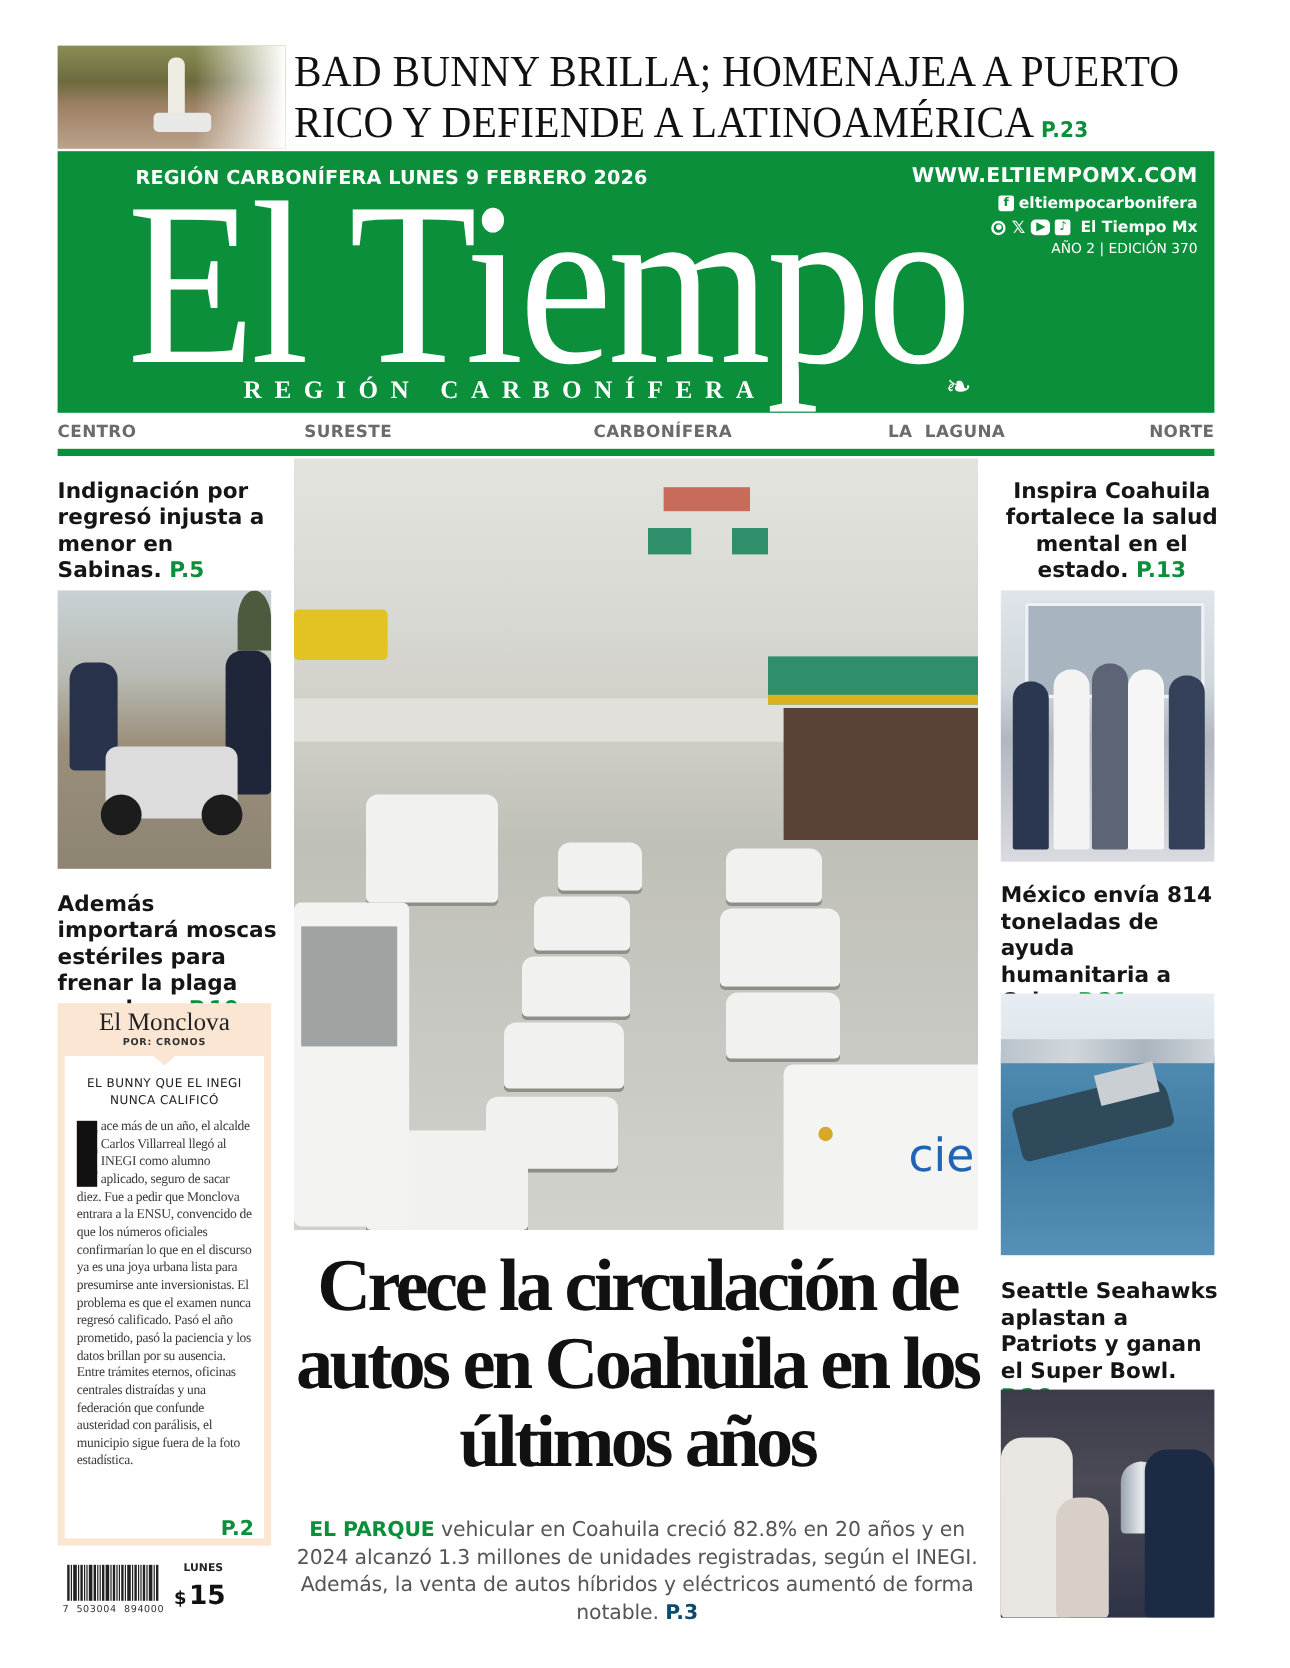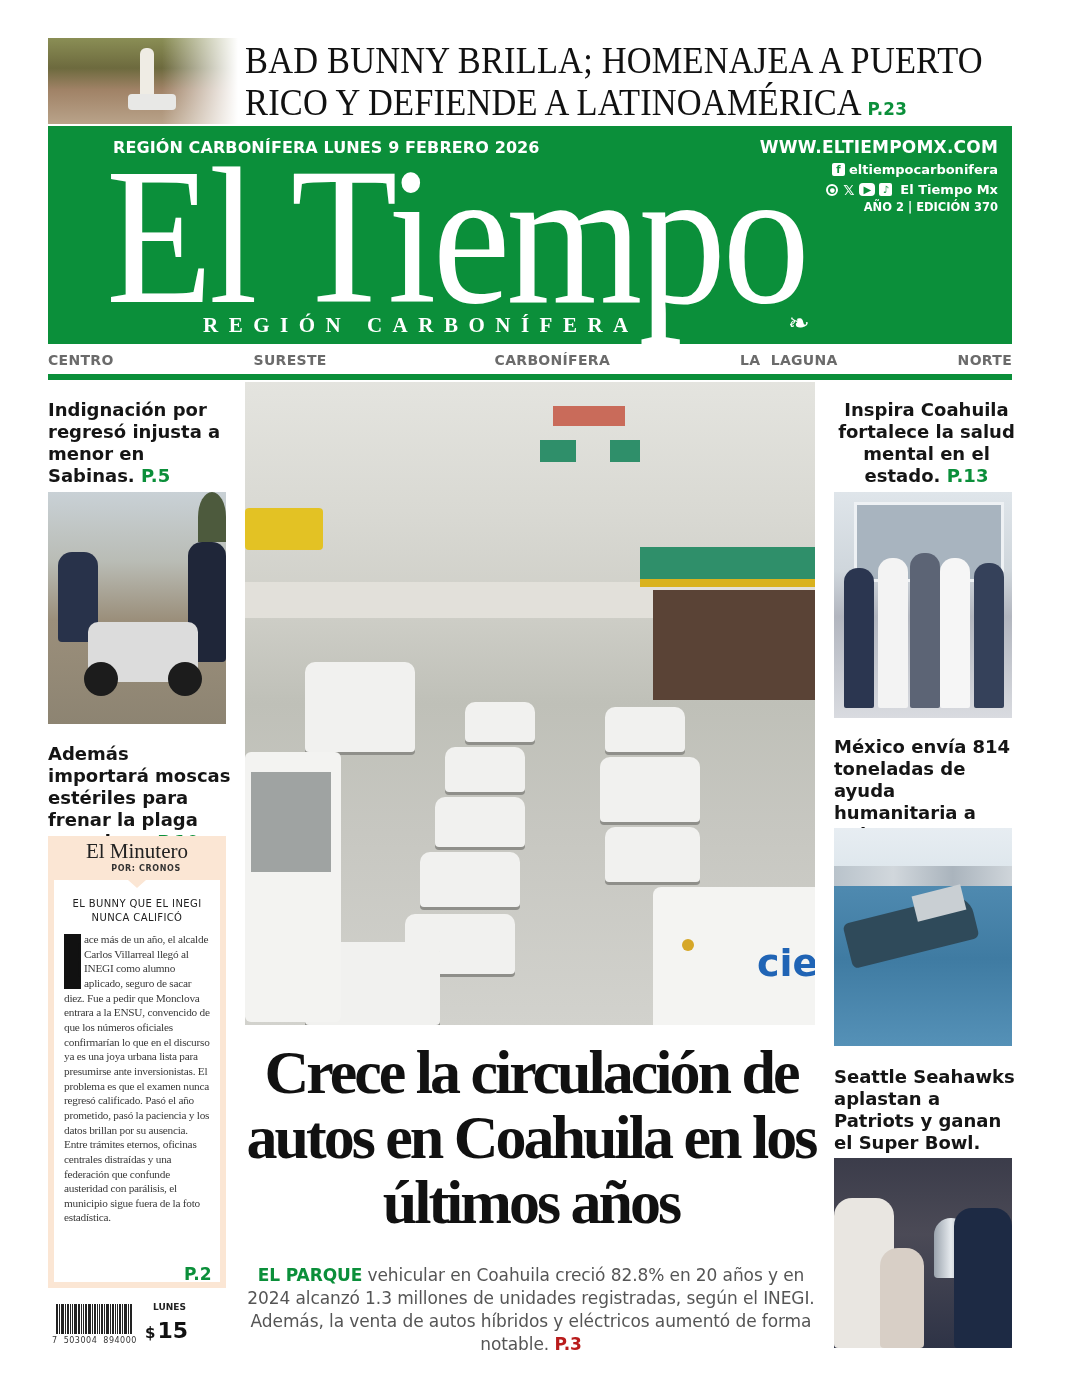--- a/index.html
+++ b/index.html
@@ -22,21 +22,21 @@
   .logo{left:106px;top:140px;color:#fff;font-family:"Liberation Serif",serif;font-size:194px;line-height:194px;letter-spacing:-4px;transform:scaleX(0.9);transform-origin:left top;white-space:nowrap;}
   .logo-sub{left:203px;top:313px;color:#fff;font-family:"Liberation Serif",serif;font-weight:bold;font-size:21px;letter-spacing:10.5px;white-space:nowrap;}
   .logo-mark{left:788px;top:308px;color:#fff;font-size:26px;font-weight:bold;}
   .mast-right{left:748px;top:137px;width:250px;color:#fff;text-align:right;}
   .mast-right .url{font-weight:bold;font-size:17px;letter-spacing:0.2px;}
   .mast-right .row{font-weight:bold;font-size:13px;margin-top:5px;display:flex;justify-content:flex-end;align-items:center;gap:4px;}
   .sicon{display:inline-flex;align-items:center;justify-content:center;width:13px;height:13px;background:#fff;color:#0b8f3a;font-size:10px;font-weight:bold;border-radius:2px;line-height:1;}
   .sicon.round{border-radius:50%;background:transparent;border:2px solid #fff;color:#fff;width:12px;height:12px;font-size:6px;}
   .sicon.x{background:transparent;color:#fff;font-size:14px;}
   .sicon.yt{width:16px;border-radius:4px;}
-  .mast-right .edition{font-weight:bold;font-size:11.5px;margin-top:3px;}
+  .mast-right .edition{font-weight:normal;font-size:11.5px;margin-top:3px;}
 
   
   .nav{left:48px;top:348px;width:964px;height:24px;display:flex;justify-content:space-between;align-items:center;color:#6b6b6b;font-weight:bold;font-size:14px;letter-spacing:0.3px;}
   .nav-rule{left:48px;top:374px;width:964px;height:6px;background:#0b8f3a;}
 
   
   .story-h{font-weight:bold;font-size:18px;line-height:22px;color:#151515;}
   .story-h .pg{color:#0b8f3a;}
 
   .photo{overflow:hidden;}
@@ -46,21 +46,21 @@
   .left-photo .p2{position:absolute;left:140px;top:50px;width:38px;height:120px;background:#1f2639;border-radius:14px 14px 4px 4px;}
   .left-photo .atv{position:absolute;left:40px;top:130px;width:110px;height:60px;background:#dcdcdc;border-radius:10px;}
   .left-photo .w1,.left-photo .w2{position:absolute;top:170px;width:34px;height:34px;background:#1c1c1c;border-radius:50%;}
   .left-photo .w1{left:36px;} .left-photo .w2{left:120px;}
   .left-photo .tree{position:absolute;left:150px;top:0;width:28px;height:50px;background:#4d5a3d;border-radius:50% 50% 0 0;}
 
   
   .minu{left:48px;top:836px;width:178px;height:452px;background:#fbe6d4;}
   .minu-inner{left:54px;top:880px;width:166px;height:402px;background:#fff;}
   .minu-title{left:48px;top:839px;width:178px;text-align:center;font-family:"Liberation Serif",serif;font-size:21px;color:#222;}
-  .minu-by{left:48px;top:864px;width:196px;text-align:center;font-weight:bold;font-size:8px;letter-spacing:0.6px;color:#333;}
+  .minu-by{left:48px;top:864px;width:178px;text-align:center;font-weight:bold;font-size:8px;letter-spacing:0.6px;color:#333;}
   .minu-notch{left:128px;top:880px;width:0;height:0;border-left:9px solid transparent;border-right:9px solid transparent;border-top:8px solid #fbe6d4;}
   .minu-kicker{left:56px;top:897px;width:162px;text-align:center;font-size:10px;line-height:14px;letter-spacing:0.4px;color:#222;}
   .minu-body{left:64px;top:932px;width:148px;font-family:"Liberation Serif",serif;font-size:11.3px;line-height:14.65px;color:#3a3a3a;letter-spacing:-0.25px;}
   .dropcap{float:left;font-family:"Liberation Serif",serif;font-weight:bold;font-size:56px;line-height:52px;height:55px;margin:2px 3px 0 0;background:#111;color:#111;width:17px;overflow:hidden;}
   .minu-pg{left:184px;top:1264px;font-weight:bold;font-size:17px;color:#0b8f3a;}
 
   
   .barcode{left:56px;top:1304px;width:84px;height:34px;display:flex;align-items:flex-start;gap:1px;}
   .barcode i{display:block;background:#222;height:30px;}
   .bar-num{left:52px;top:1336px;font-size:8px;color:#333;letter-spacing:0.5px;}
@@ -75,27 +75,27 @@
   .lead-photo .signs{position:absolute;left:395px;top:165px;width:175px;height:40px;background:#2f8f6a;border-bottom:8px solid #d9b21e;}
   .lead-photo .sign2{position:absolute;left:295px;top:58px;width:36px;height:22px;background:#2f8f6a;}
   .lead-photo .sign3{position:absolute;left:365px;top:58px;width:30px;height:22px;background:#2f8f6a;}
   .lead-photo .billboard{position:absolute;left:308px;top:24px;width:72px;height:20px;background:#c96b5a;}
   .lead-photo .bus{position:absolute;left:0;top:126px;width:78px;height:42px;background:#e3c224;border-radius:4px;}
   .lead-photo .tunnel{position:absolute;left:408px;top:208px;width:162px;height:110px;background:#5a4336;}
   .lead-photo .car{position:absolute;background:#f1f1ef;border-radius:10px 10px 4px 4px;box-shadow:0 3px 0 #8f8f8a;}
   .lead-photo .van{position:absolute;left:0;top:370px;width:96px;height:270px;background:#f3f3f1;border-radius:6px;}
   .lead-photo .van .win{position:absolute;left:6px;top:20px;width:80px;height:100px;background:#9fa3a2;}
   .lead-photo .truck{position:absolute;left:408px;top:505px;width:162px;height:138px;background:#f4f4f2;border-radius:8px 0 0 0;}
-  .lead-photo .truck .brand{position:absolute;left:104px;top:54px;font-weight:bold;font-size:38px;color:#2064b5;}
+  .lead-photo .truck .brand{position:absolute;left:104px;top:54px;font-weight:normal;font-size:38px;color:#2064b5;}
   .lead-photo .truck .dot{position:absolute;left:29px;top:52px;width:12px;height:12px;border-radius:50%;background:#d6a728;}
 
   .lead-title{left:245px;top:1040px;width:572px;text-align:center;font-family:"Liberation Serif",serif;font-weight:bold;font-size:62px;line-height:65px;letter-spacing:-3px;color:#111;}
   .lead-deck{left:243px;top:1264px;width:576px;text-align:center;font-size:17px;line-height:23px;color:#555;letter-spacing:-0.1px;}
   .lead-deck .kick{color:#0b8f3a;font-weight:bold;}
-  .lead-deck .pg{color:#b91c1c;font-weight:bold;}
+  .lead-deck .pg{color:#0c4a6e;font-weight:bold;}
 
   
   .r-photo1{left:834px;top:492px;width:178px;height:226px;background:linear-gradient(180deg,#dfe5ea 0%,#cfd6dc 35%,#b2b6bf 55%,#d9dbe0 100%);}
   .r-photo1 .door{position:absolute;left:20px;top:10px;width:150px;height:80px;background:#a8b4bf;border:3px solid #eef1f4;}
   .r-photo1 .person{position:absolute;bottom:10px;width:30px;border-radius:14px 14px 2px 2px;}
   .r-photo2{left:834px;top:828px;width:178px;height:218px;background:linear-gradient(180deg,#e7edf2 0%,#dde6ec 22%,#4f8ab0 26%,#3f7ba2 60%,#5591b7 100%);}
   .r-photo2 .ship{position:absolute;left:12px;top:80px;width:130px;height:46px;background:#2f4a5a;transform:rotate(-14deg);border-radius:6px 20px 6px 6px;}
   .r-photo2 .deck{position:absolute;left:80px;top:62px;width:50px;height:26px;background:#c9cfd3;transform:rotate(-14deg);}
   .r-photo2 .city{position:absolute;left:0;top:38px;width:178px;height:20px;background:linear-gradient(90deg,#b9c3cb,#d1d7dc,#aab4bd,#cfd5da);}
   .r-photo3{left:834px;top:1158px;width:178px;height:190px;background:linear-gradient(180deg,#3b3c4a 0%,#4b4a56 40%,#2e3346 100%);}
@@ -157,21 +157,21 @@
   <div class="w2"></div>
 </div>
 <a class="abs story-h" style="left:48px;top:743px;width:185px;">
   <span>Además importará moscas estériles para frenar la plaga ganadera.</span>
   <span class="pg">P.10</span>
 </a>
 
 <div class="abs minu"></div>
 <div class="abs minu-inner"></div>
 <div class="abs minu-notch"></div>
-<div class="abs minu-title">El Minutero</div>
+<div class="abs minu-title">El Monclova</div>
 <div class="abs minu-by">POR: CRONOS</div>
 <div class="abs minu-kicker">EL BUNNY QUE EL INEGI NUNCA CALIFICÓ</div>
 <div class="abs minu-body">
   <span class="dropcap"><span>H</span></span><span>ace más de un año, el alcalde Carlos Villarreal llegó al INEGI como alumno aplicado, seguro de sacar diez. Fue a pedir que Monclova entrara a la ENSU, convencido de que los números oficiales confirmarían lo que en el discurso ya es una joya urbana lista para presumirse ante inversionistas. El problema es que el examen nunca regresó calificado. Pasó el año prometido, pasó la paciencia y los datos brillan por su ausencia. Entre trámites eternos, oficinas centrales distraídas y una federación que confunde austeridad con parálisis, el municipio sigue fuera de la foto estadística.</span>
 </div>
 <div class="abs minu-pg">P.2</div>
 
 <div class="abs barcode">
   <i style="width:2px"></i>
     <i style="width:1px"></i>

